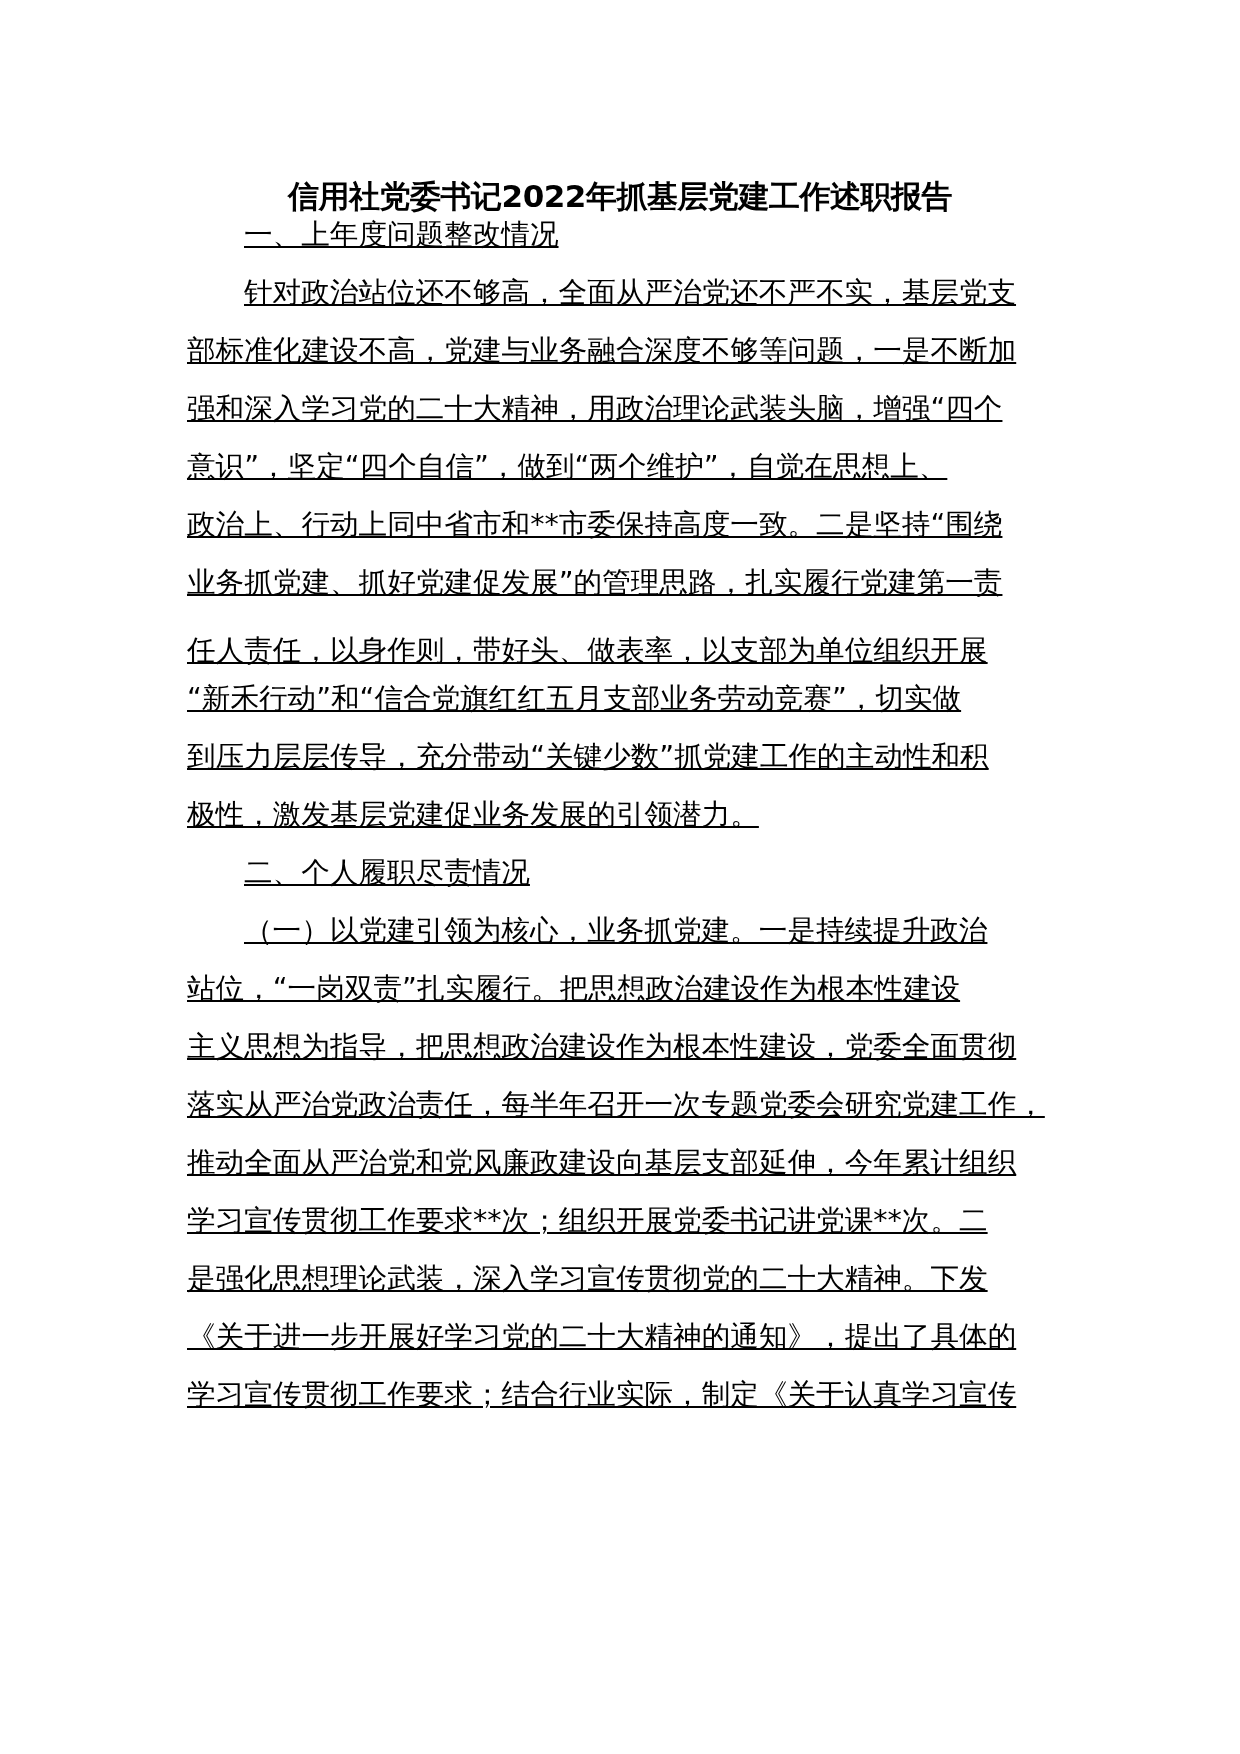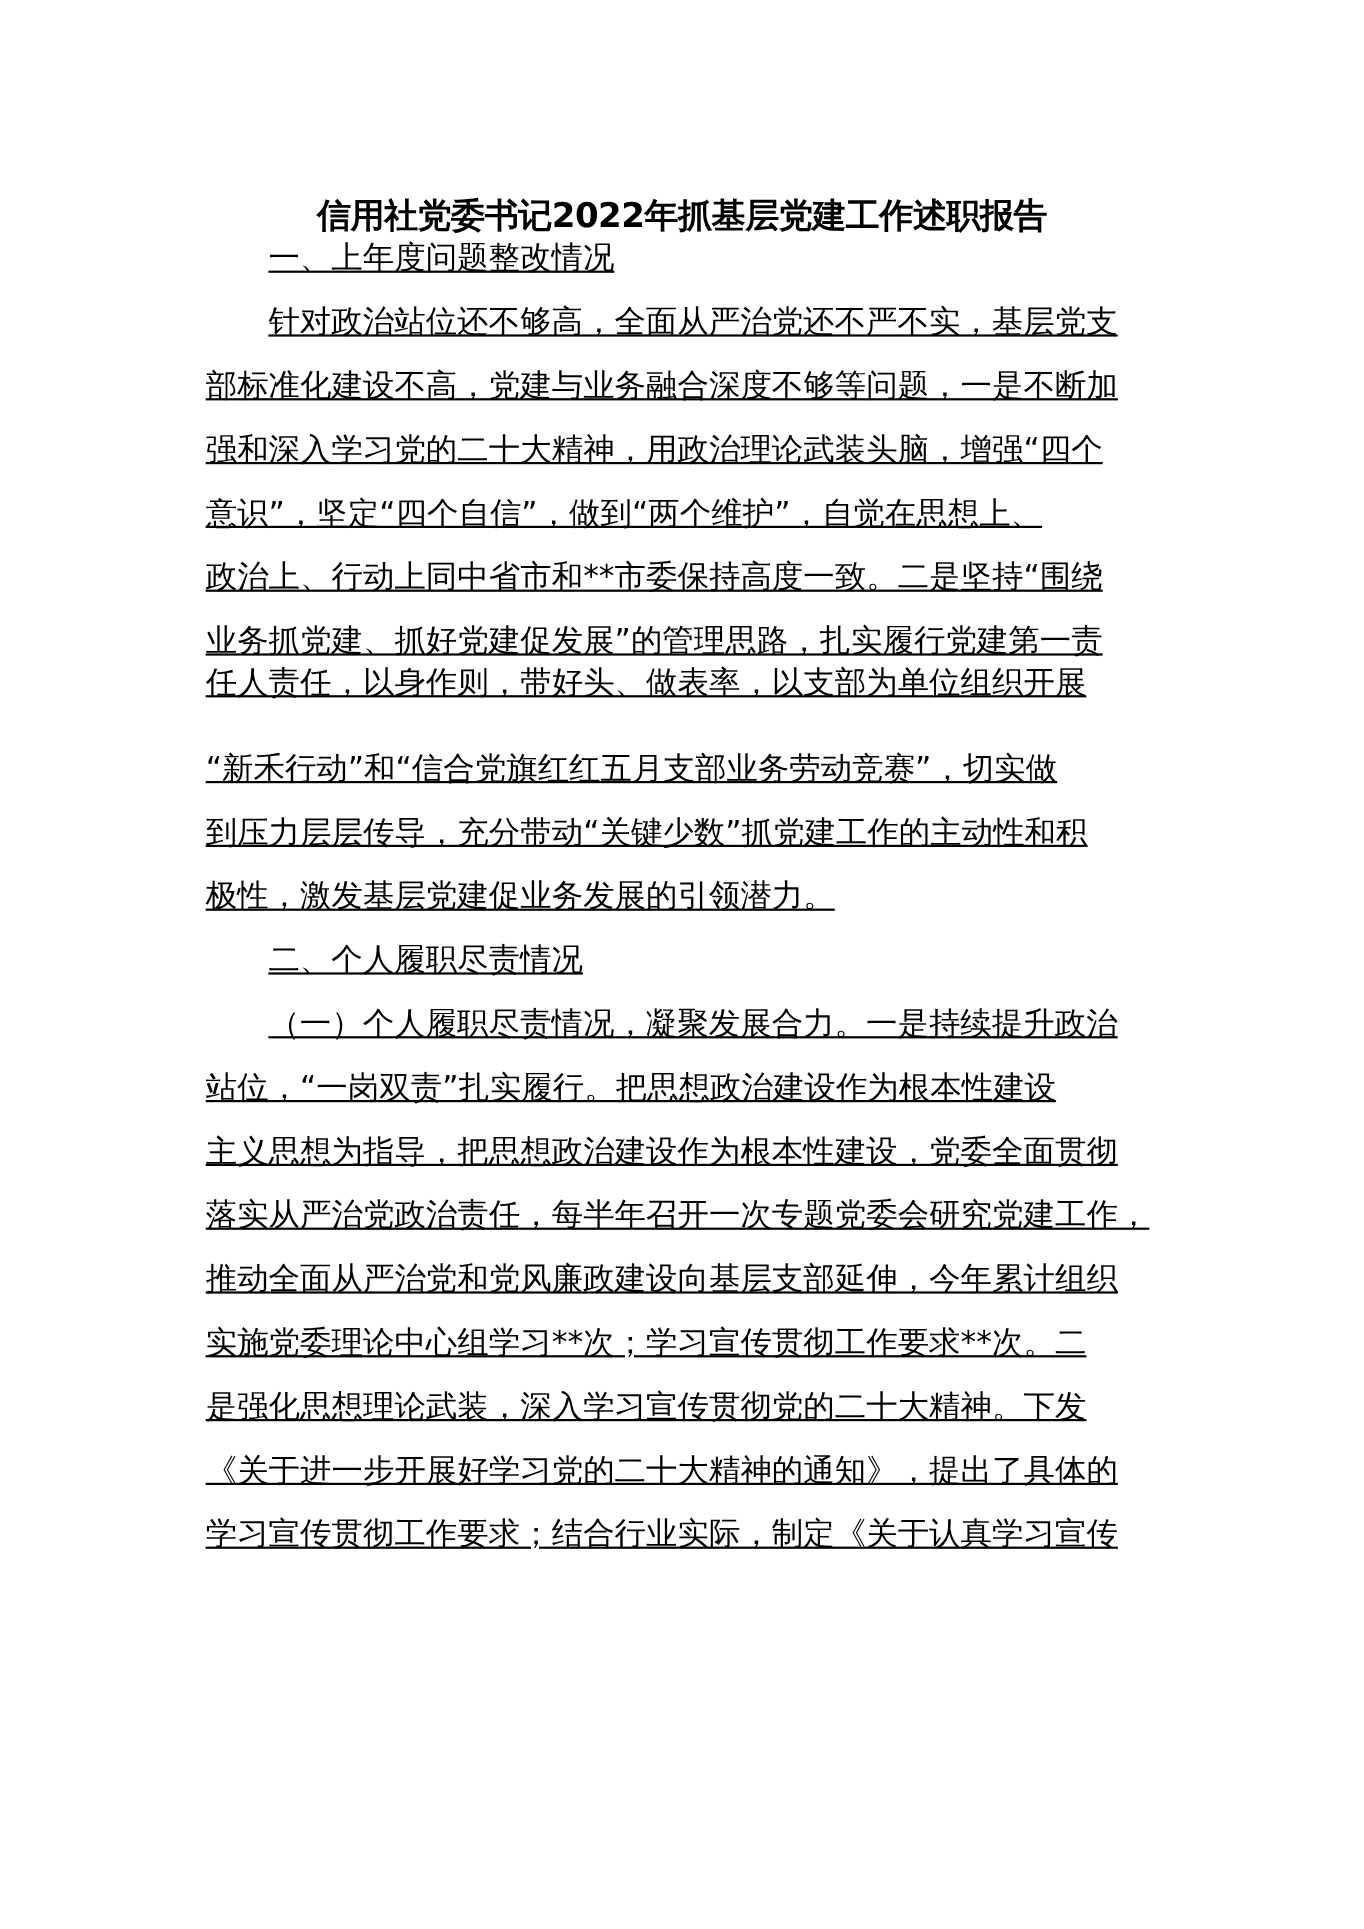--- a/index.html
+++ b/index.html
@@ -52,27 +52,27 @@
 <div class="page">
   <div class="title">信用社党委书记2022年抓基层党建工作述职报告</div>
 
   <div class="line heading" style="top:214px">一、上年度问题整改情况</div>
   <div class="line indent" style="top:272px">针对政治站位还不够高，全面从严治党还不严不实，基层党支</div>
   <div class="line" style="top:330px">部标准化建设不高，党建与业务融合深度不够等问题，一是不断加</div>
   <div class="line" style="top:388px">强和深入学习党的二十大精神，用政治理论武装头脑，增强“四个</div>
   <div class="line" style="top:446px">意识”，坚定“四个自信”，做到“两个维护”，自觉在思想上、</div>
   <div class="line" style="top:504px">政治上、行动上同中省市和**市委保持高度一致。二是坚持“围绕</div>
   <div class="line" style="top:562px">业务抓党建、抓好党建促发展”的管理思路，扎实履行党建第一责</div>
-  <div class="line" style="top:600px">任人责任，以身作则，带好头、做表率，以支部为单位组织开展</div>
+  <div class="line" style="top:630px">任人责任，以身作则，带好头、做表率，以支部为单位组织开展</div>
   <div class="line" style="top:678px">“新禾行动”和“信合党旗红红五月支部业务劳动竞赛”，切实做</div>
   <div class="line" style="top:736px">到压力层层传导，充分带动“关键少数”抓党建工作的主动性和积</div>
   <div class="line" style="top:794px">极性，激发基层党建促业务发展的引领潜力。</div>
   <div class="line heading" style="top:852px">二、个人履职尽责情况</div>
-  <div class="line indent" style="top:910px">（一）个人履职尽责情况，凝聚发展合力。一是持续提升政治</div>
+  <div class="line indent" style="top:910px">（一）以党建引领为核心，业务抓党建。一是持续提升政治</div>
   <div class="line" style="top:968px">站位，“一岗双责”扎实履行。把思想政治建设作为根本性建设</div>
   <div class="line" style="top:1026px">主义思想为指导，把思想政治建设作为根本性建设，党委全面贯彻</div>
   <div class="line" style="top:1084px">落实从严治党政治责任，每半年召开一次专题党委会研究党建工作，</div>
   <div class="line" style="top:1142px">推动全面从严治党和党风廉政建设向基层支部延伸，今年累计组织</div>
-  <div class="line" style="top:1200px">实施党委理论中心组学习**次；学习宣传贯彻工作要求**次。二</div>
+  <div class="line" style="top:1200px">学习宣传贯彻工作要求**次；组织开展党委书记讲党课**次。二</div>
   <div class="line" style="top:1258px">是强化思想理论武装，深入学习宣传贯彻党的二十大精神。下发</div>
   <div class="line" style="top:1316px">《关于进一步开展好学习党的二十大精神的通知》，提出了具体的</div>
   <div class="line" style="top:1374px">学习宣传贯彻工作要求；结合行业实际，制定《关于认真学习宣传</div>
 </div>
 
 </body></html>

